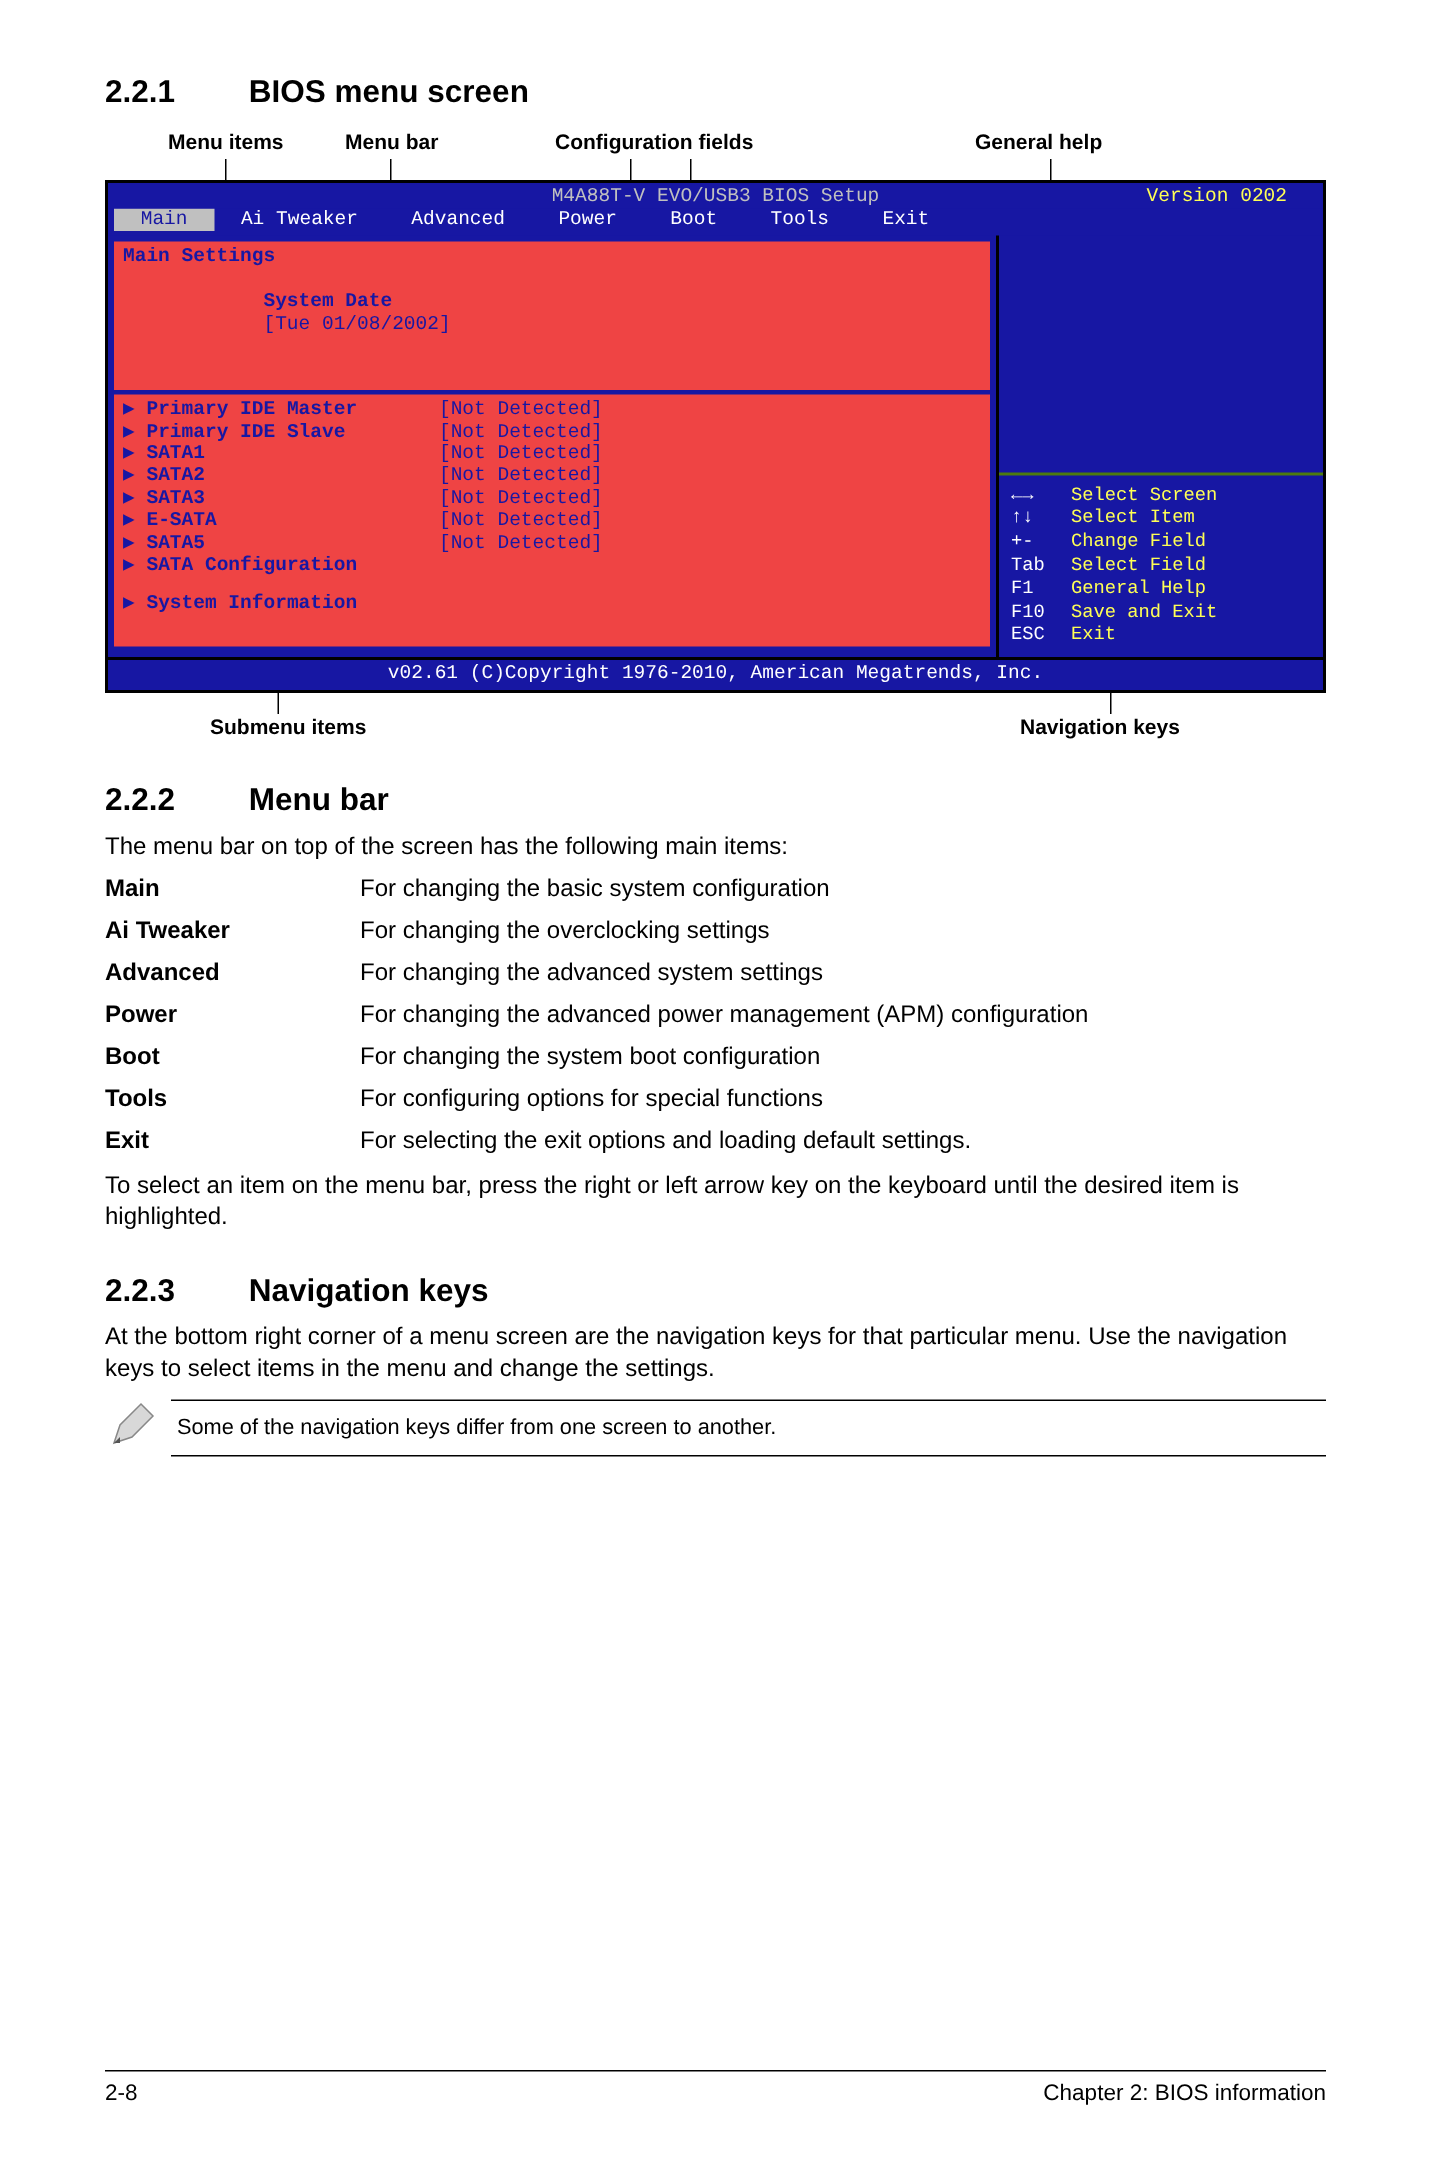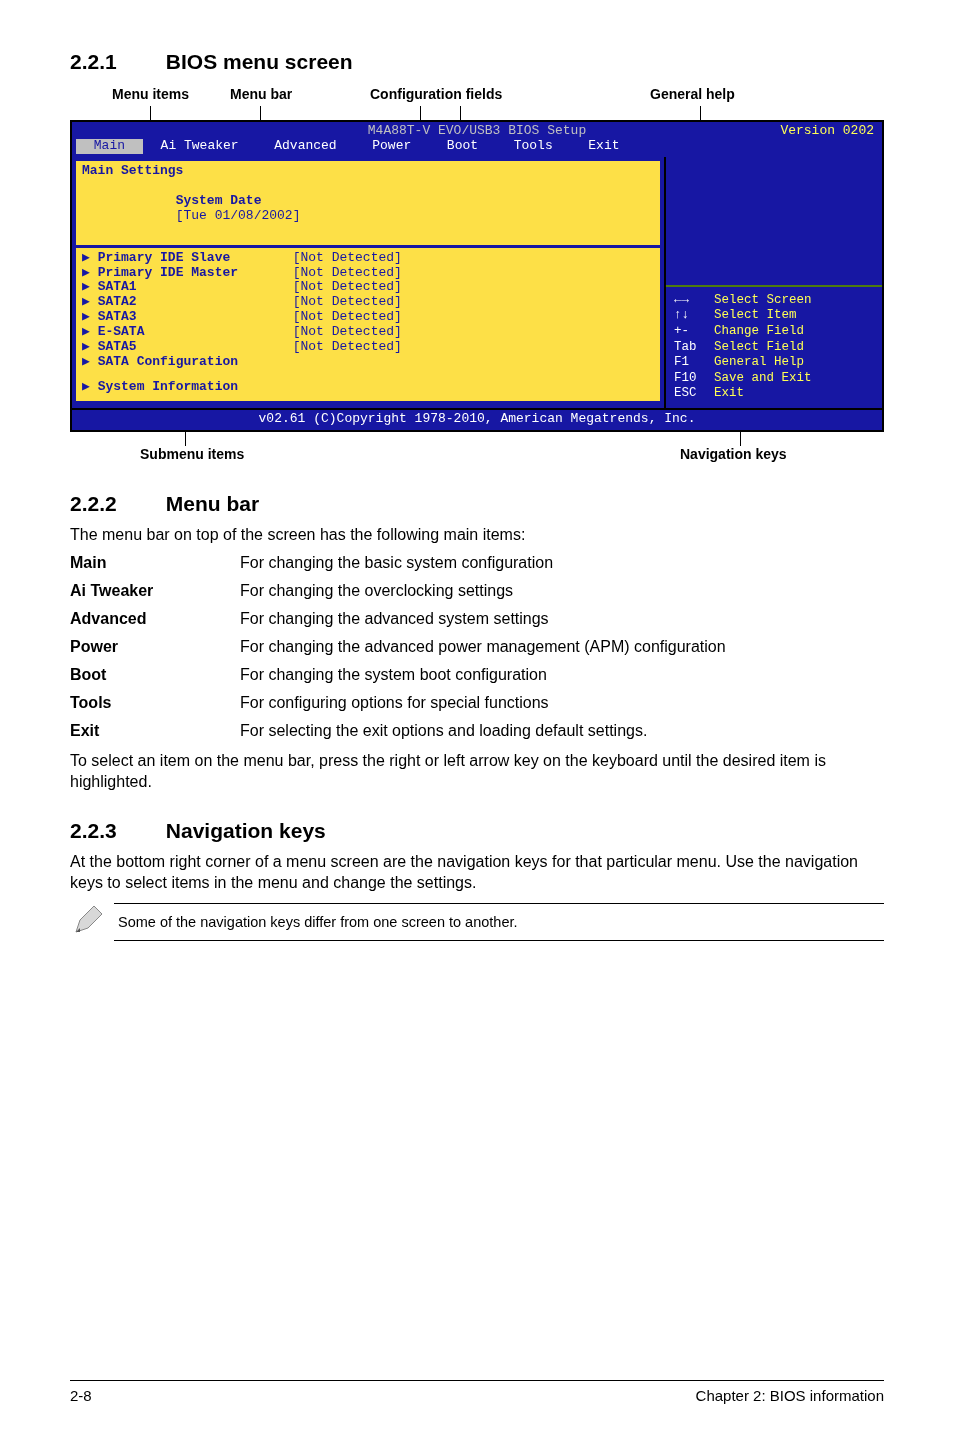--- a/index.html
+++ b/index.html
@@ -19,27 +19,27 @@
   p.body { font-size: 16px; line-height: 1.35; margin-bottom: 6px; }
 
   
   .diagram { position: relative; margin-top: 4px; margin-bottom: 8px; }
   .labels-top { position: relative; height: 20px; font-size: 14px; font-weight: bold; }
   .labels-top span { position: absolute; white-space: nowrap; }
   .ticks-top { position: relative; height: 14px; }
   .ticks-top .t { position: absolute; width: 1px; height: 14px; background: #000; }
   .bios-box { border: 2px solid #000; background: #1717a3; font-family: "Courier New", monospace; font-size: 13px; line-height: 1.15; color: #fff; }
   .bios-title { background: #1717a3; color: #c0c0c0; text-align: center; padding: 2px 0 0 0; position: relative; }
-  .bios-title .ver { position: absolute; right: 8px; color: #ffff55; }
+  .bios-title .ver { position: absolute; right: 24px; color: #ffff55; }
   .bios-menubar { display: flex; background: #1717a3; color: #fff; padding: 0 4px 2px 4px; }
   .bios-menubar .mi { padding: 0 10px; white-space: pre; }
   .bios-menubar .mi.active { background: #c0c0c0; color: #1717a3; }
   .bios-body { display: flex; border-top: 1px solid #1717a3; }
   .bios-left { flex: 1; background: #1717a3; padding: 4px; }
-  .panel-grey { background: #fde047; color: #1717a3; padding: 3px 6px 6px 6px; margin-bottom: 3px; }
+  .panel-grey { background: #ef4444; color: #1717a3; padding: 3px 6px 21px 6px; margin-bottom: 3px; }
   .panel-grey .heading { color: #1717a3; font-weight: bold; }
   .row { white-space: pre; }
   .row.sel { background: #fff; color: #1717a3; }
   .row .tri { color: #1717a3; }
   .field-val { color: #1717a3; }
   .field-val .hl { color: #ff4444; }
   .grey-line { color: #888; }
   .bios-right { width: 218px; border-left: 2px solid #000; display: flex; flex-direction: column; }
   .help-top { background: #1717a3; color: #ffff55; padding: 6px 8px; flex: 0 0 auto; white-space: pre; font-size: 12.5px; line-height: 1.2; }
   .help-gap { background: #1717a3; flex: 1; }
@@ -105,22 +105,22 @@
     <div class="bios-body">
       <div class="bios-left">
         <div class="panel-grey">
           <div class="heading">Main Settings</div>
           <div class="row">
             <span style="display:inline-block;width:210px;color:#1717a3;font-weight:bold">System Date</span>
             <span class="field-val">[Tue 01/08/2002]</span>
           </div>
         </div>
         <div class="panel-grey" id="bios-items-panel">
+            <div class="row"><span class="tri">▶ </span><span style="display:inline-block;width:195px;color:#1717a3;font-weight:bold">Primary IDE Master</span><span class="field-val">[Not Detected]</span></div>
             <div class="row"><span class="tri">▶ </span><span style="display:inline-block;width:195px;color:#1717a3;font-weight:bold">Primary IDE Slave</span><span class="field-val">[Not Detected]</span></div>
-            <div class="row"><span class="tri">▶ </span><span style="display:inline-block;width:195px;color:#1717a3;font-weight:bold">Primary IDE Master</span><span class="field-val">[Not Detected]</span></div>
             <div class="row"><span class="tri">▶ </span><span style="display:inline-block;width:195px;color:#1717a3;font-weight:bold">SATA1</span><span class="field-val">[Not Detected]</span></div>
             <div class="row"><span class="tri">▶ </span><span style="display:inline-block;width:195px;color:#1717a3;font-weight:bold">SATA2</span><span class="field-val">[Not Detected]</span></div>
             <div class="row"><span class="tri">▶ </span><span style="display:inline-block;width:195px;color:#1717a3;font-weight:bold">SATA3</span><span class="field-val">[Not Detected]</span></div>
             <div class="row"><span class="tri">▶ </span><span style="display:inline-block;width:195px;color:#1717a3;font-weight:bold">E-SATA</span><span class="field-val">[Not Detected]</span></div>
             <div class="row"><span class="tri">▶ </span><span style="display:inline-block;width:195px;color:#1717a3;font-weight:bold">SATA5</span><span class="field-val">[Not Detected]</span></div>
             <div class="row"><span class="tri">▶ </span><span style="color:#1717a3;font-weight:bold">SATA Configuration</span></div>
             <div style="height: 10px;"></div>
             <div class="row"><span class="tri">▶ </span><span style="color:#1717a3;font-weight:bold">System Information</span></div>
           </div>
       </div>
@@ -130,21 +130,21 @@
             <div><span class="k">←→</span><span>Select Screen</span></div>
             <div><span class="k">↑↓</span><span>Select Item</span></div>
             <div><span class="k">+-</span><span>Change Field</span></div>
             <div><span class="k">Tab</span><span>Select Field</span></div>
             <div><span class="k">F1</span><span>General Help</span></div>
             <div><span class="k">F10</span><span>Save and Exit</span></div>
             <div><span class="k">ESC</span><span>Exit</span></div>
           </div>
       </div>
     </div>
-    <div class="bios-footer">v02.61 (C)Copyright 1978-2010, American Megatrends, Inc.</div>
+    <div class="bios-footer">v02.61 (C)Copyright 1976-2010, American Megatrends, Inc.</div>
   </div>
 
   <div class="ticks-bot">
     <div class="t" style="left:115px"></div>
     <div class="t" style="left:670px"></div>
   </div>
   <div class="labels-bot">
     <span style="left:70px">Submenu items</span>
     <span style="left:610px">Navigation keys</span>
   </div>

